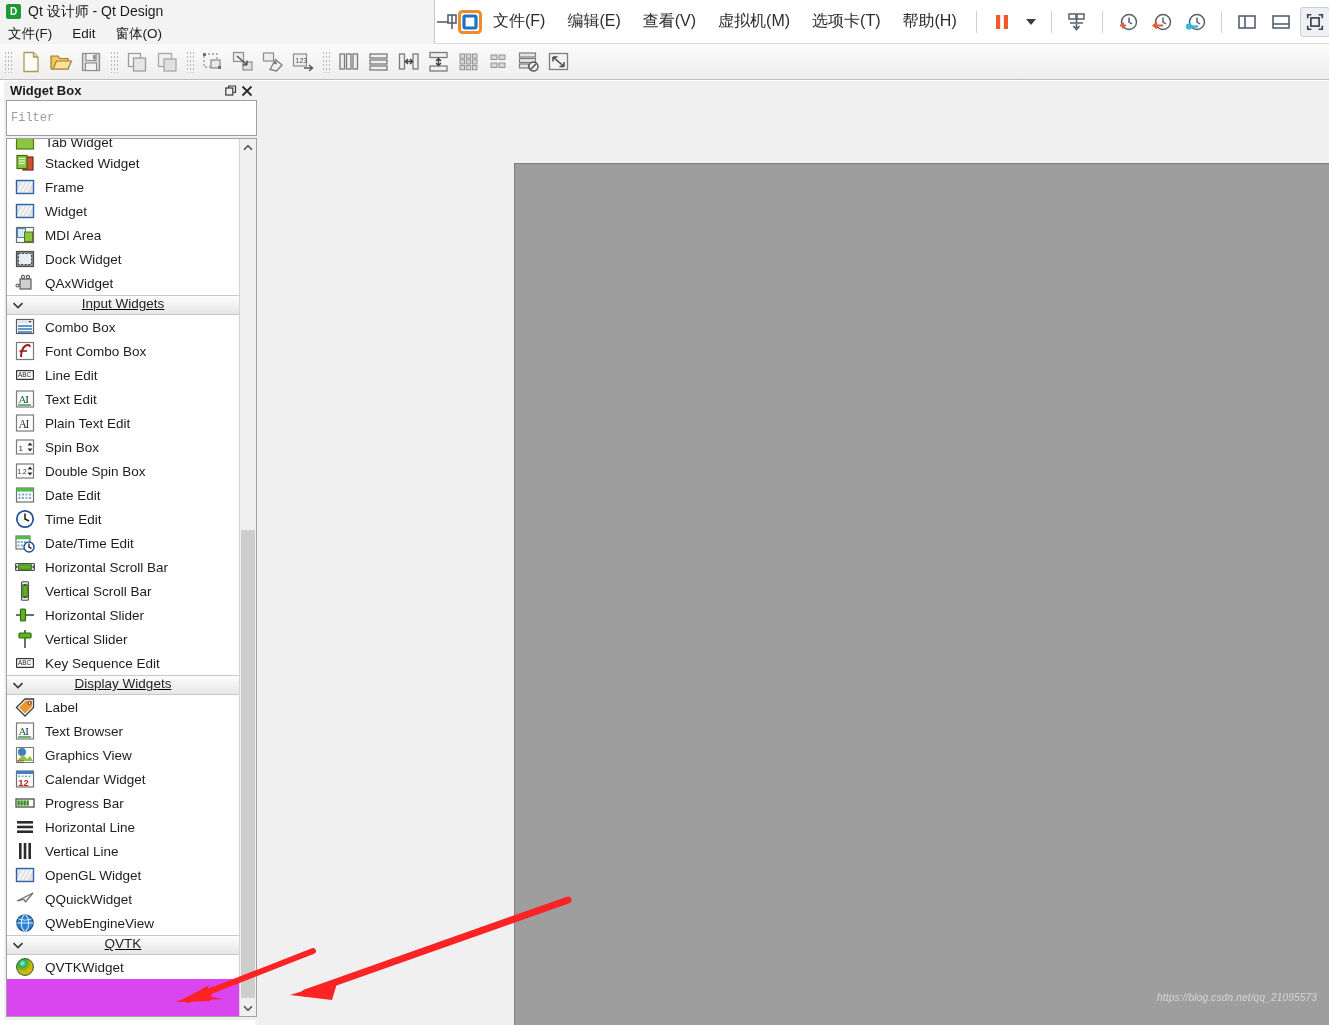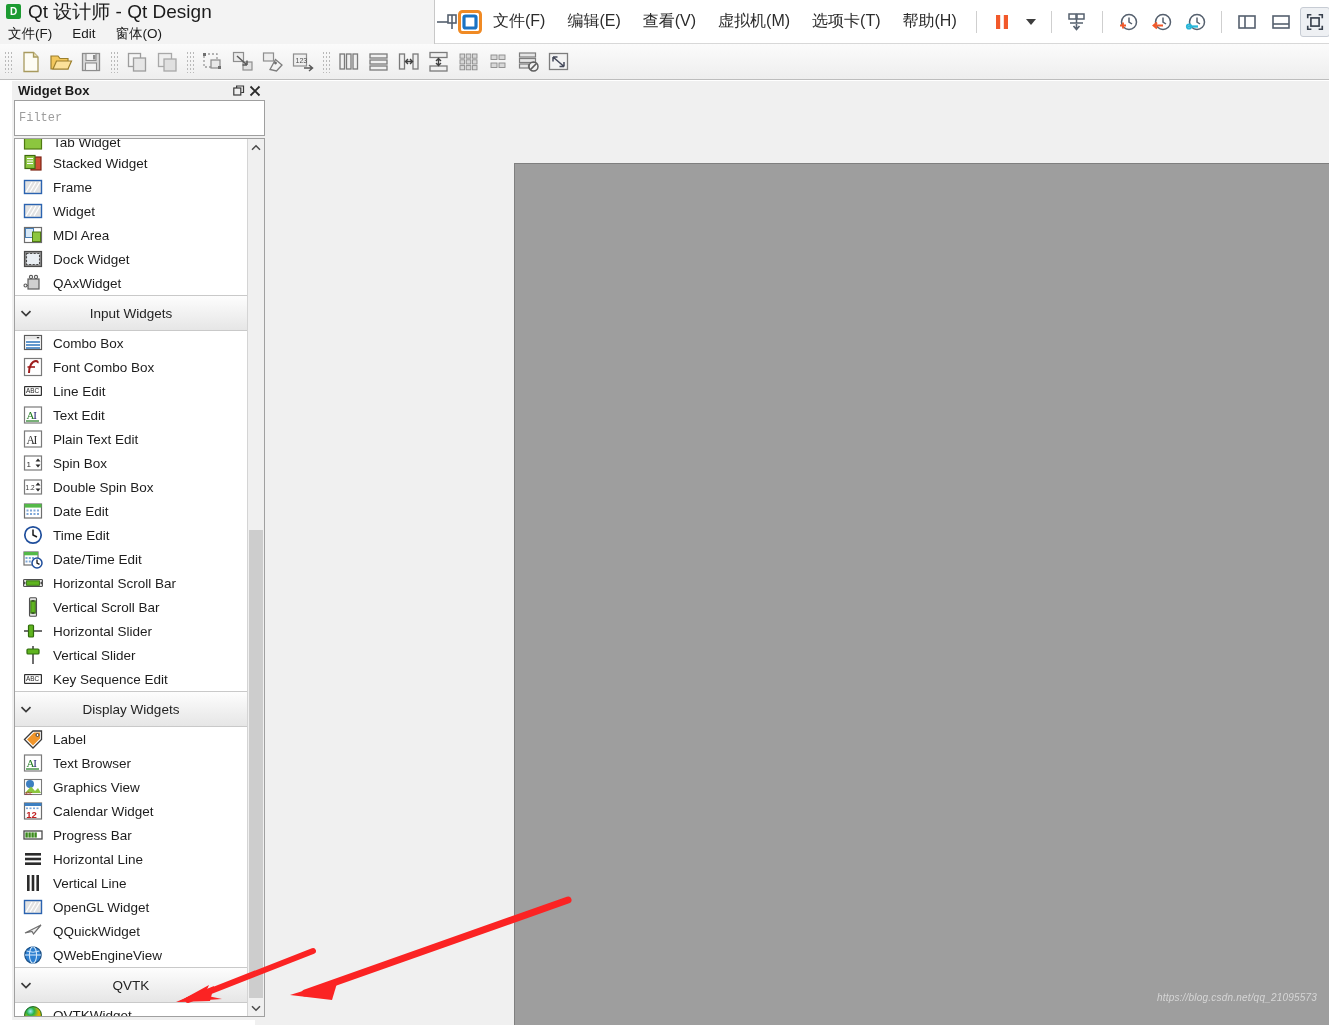--- a/index.html
+++ b/index.html
@@ -27,21 +27,21 @@
     position: absolute; left: 0; top: 0; height: 23px; width: 435px;
     display: flex; align-items: center; padding-left: 6px;
   }
   #qt-app-icon {
     width: 15px; height: 15px; background: #1d9b32;
     border-radius: 2px; color: #fff; font-size: 10px; font-weight: bold;
     display: flex; align-items: center; justify-content: center;
     flex: 0 0 auto; margin-right: 7px;
   }
   #qt-title-text {
-    font-size: 19px; color: #1a1a1a; white-space: nowrap;
+    font-size: 14px; color: #1a1a1a; white-space: nowrap;
     overflow: hidden; max-width: 355px;
   }
   #qt-menu-row {
     position: absolute; left: 0; top: 23px; height: 21px; width: 435px;
     display: flex; align-items: center; padding-left: 8px; gap: 20px;
   }
   .qt-menu-item { font-size: 13.5px; color: #1a1a1a; white-space: nowrap; cursor: default; }
 
   
   #vm-bar {
@@ -75,21 +75,21 @@
   }
   .tb-grip {
     width: 8px; height: 22px; margin: 0 4px; flex: 0 0 auto;
     background-image: radial-gradient(#b9b9b9 1px, transparent 1px);
     background-size: 3px 4px;
   }
   .tb-icon { width: 30px; height: 30px; display:flex; align-items:center; justify-content:center; flex:0 0 auto; }
 
   
   #widgetbox {
-    position: absolute; left: 12px; top: 81px; width: 255px; height: 939px;
+    position: absolute; left: 4px; top: 81px; width: 255px; height: 939px;
     background: #f0f0f0;
     display: flex; flex-direction: column;
   }
   #wb-header {
     height: 19px; display: flex; align-items: center;
     padding: 0 4px 0 6px; background: #f0f0f0; flex: 0 0 auto;
   }
   #wb-title { font-size: 13px; color: #1b1b1b; font-weight: 600; flex: 1 1 auto; }
   .wb-hbtn { width: 16px; height: 16px; display:flex; align-items:center; justify-content:center; }
   #wb-filter {
@@ -105,23 +105,23 @@
   #wb-list {
     position: absolute; left: 0; top: 0; right: 17px; bottom: 0; overflow: hidden;
   }
   .wb-row {
     height: 24px; display: flex; align-items: center; padding-left: 6px; gap: 8px;
     background: #fff;
   }
   .wb-row .ico { width: 24px; height: 20px; flex: 0 0 auto; display:flex; align-items:center; justify-content:center; }
   .wb-row .lbl { font-size: 13.5px; color: #1d1d1d; white-space: nowrap; }
   .wb-group {
-    height: 36px; display: flex; align-items: center;
+    height: 20px; display: flex; 
     background: linear-gradient(#fdfdfd, #e6e6e6);
-    border-top: 1px solid #c9c9c9; border-bottom: 1px solid #c9c9c9;
+    border-top: 1px solid #c9c9c9; border-bottom: 1px solid #c9c9c9; text-decoration: underline;
   }
   .wb-group .chev { width: 22px; display:flex; align-items:center; justify-content:center; flex:0 0 auto;}
   .wb-group .gname { flex: 1 1 auto; text-align: center; font-size: 13.5px; color: #242424; padding-right: 22px; }
 
   
   #wb-scroll {
     position: absolute; right: 0; top: 0; width: 17px; bottom: 0;
     background: #f0f0f0; border-left: 1px solid #d4d4d4;
   }
   .sb-arrow {

